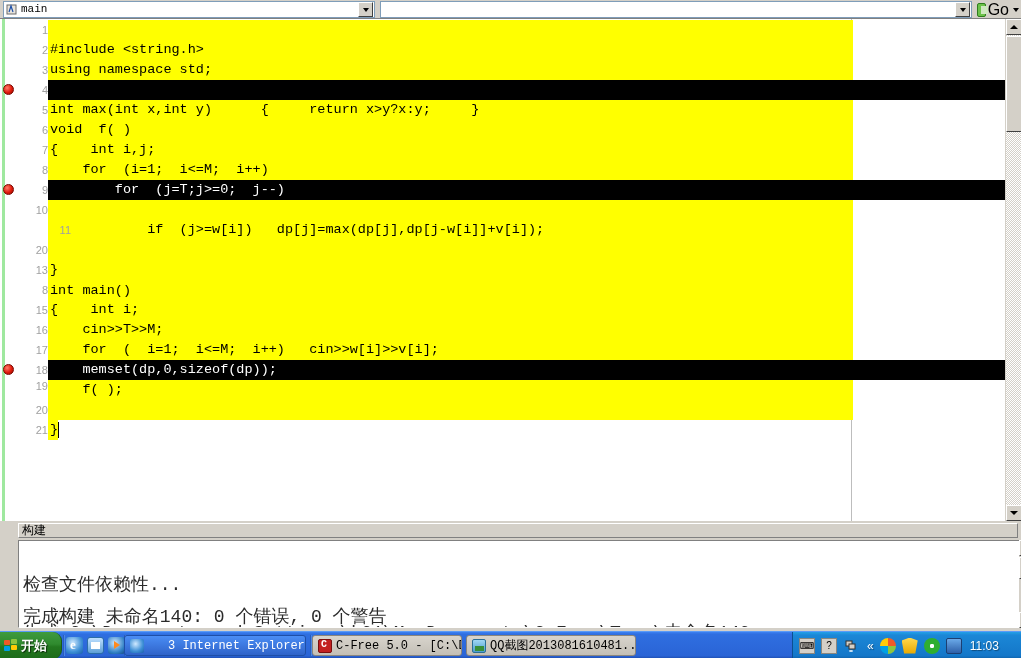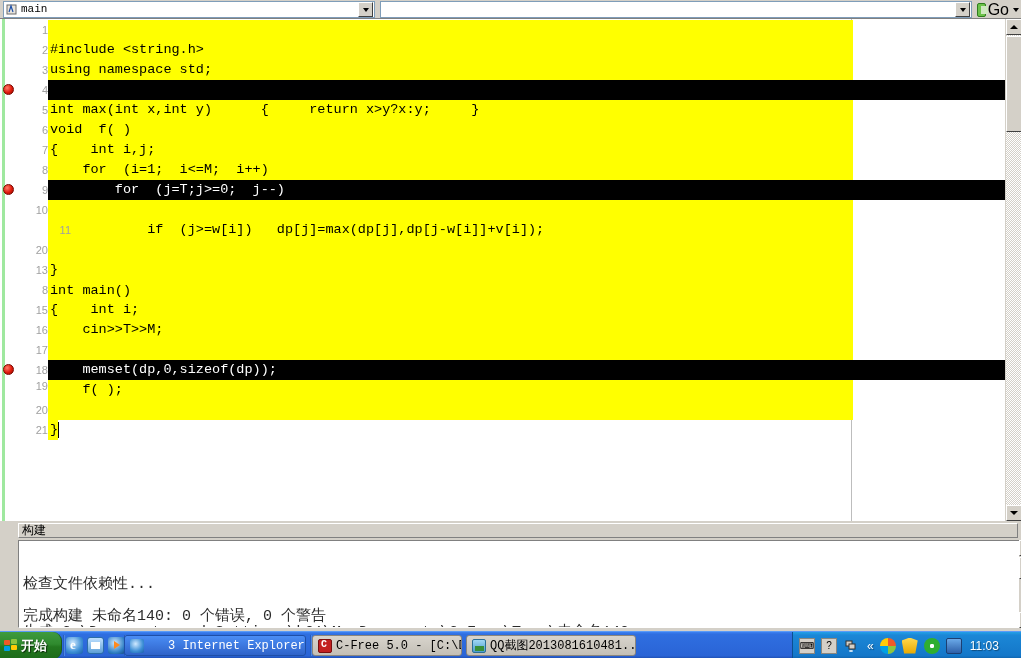--- a/index.html
+++ b/index.html
@@ -163,21 +163,21 @@
   .out-body{
     position:absolute;left:2px;top:19px;width:1003px;height:88px;
     background:#ffffff;
     border-top:1px solid #808080;border-left:1px solid #808080;
     border-right:1px solid #ffffff;border-bottom:1px solid #ffffff;
     box-sizing:border-box;overflow:hidden;
   }
   .out-line{
     position:absolute;left:4px;height:16px;line-height:16px;white-space:pre;
     font-family:"Liberation Mono","DejaVu Sans Mono",monospace;
-    font-size:15px;color:#2b2b2b;
+    font-size:18px;color:#2b2b2b;
   }
   .out-scroll{
     position:absolute;right:2px;top:19px;width:16px;height:88px;
     background:#d4d0c8;
   }
 
   
   .taskbar{
     position:absolute;left:0;top:631px;width:1021px;height:27px;
     background:linear-gradient(to bottom,#3c81f3 0%,#2f6fe0 8%,#2a64d6 88%,#1c49a8 100%);
@@ -335,20 +335,21 @@
         <div class="lnum" style="top: 261px;">8</div>
         <div class="codetext" style="top: 262px;">int main()</div>
         <div class="band y" style="top: 281px; width: 805px;"></div>
         <div class="lnum" style="top: 281px;">15</div>
         <div class="codetext" style="top: 281px;">{    int i;</div>
         <div class="band y" style="top: 301px; width: 805px;"></div>
         <div class="lnum" style="top: 301px;">16</div>
         <div class="codetext" style="top: 301px;">    cin&gt;&gt;T&gt;&gt;M;</div>
         <div class="band y" style="top: 321px; width: 805px;"></div>
         <div class="lnum" style="top: 321px;">17</div>
+        <div class="codetext" style="top: 321px;">    for  (  i=1;  i&lt;=M;  i++)   cin&gt;&gt;w[i]&gt;&gt;v[i];</div>
         <div class="band b" style="top: 341px; width: 957px;"></div>
         <div class="lnum" style="top: 341px;">18</div>
         <div class="codetext inv" style="top: 341px;">    memset(dp,0,sizeof(dp));</div>
         <div class="bp" style="top: 345px;"></div>
         <div class="band y" style="top: 361px; width: 805px;"></div>
         <div class="lnum" style="top: 357px;">19</div>
         <div class="codetext" style="top: 361px;">    f( );</div>
         <div class="band y" style="top: 381px; width: 805px;"></div>
         <div class="lnum" style="top: 381px;">20</div>
         <div class="band y" style="top: 401px; width: 10px;"></div>

